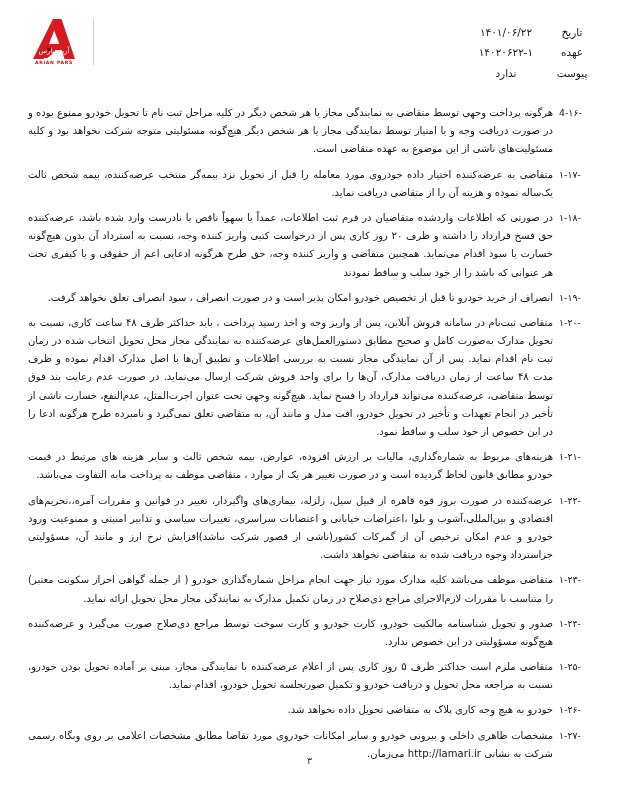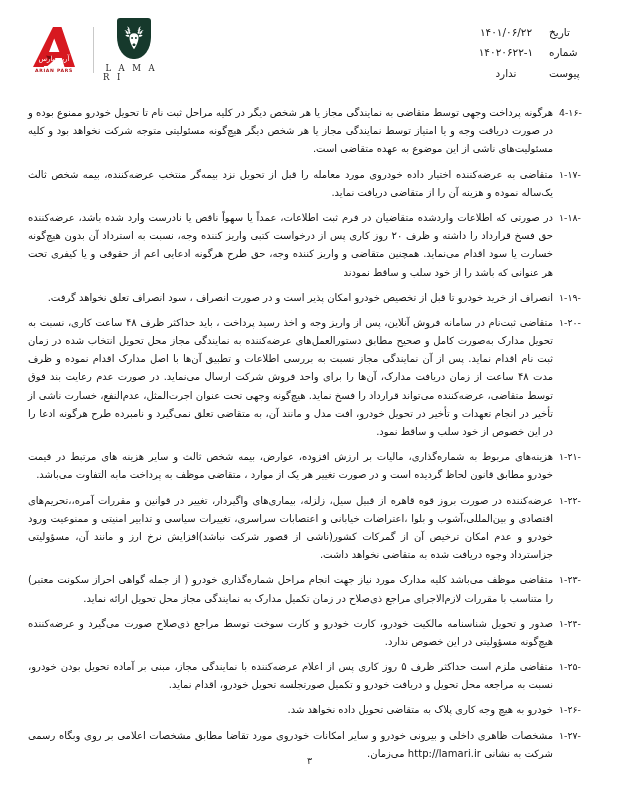--- a/index.html
+++ b/index.html
@@ -129,21 +129,21 @@
   .meta-row {
     display: flex;
     flex-direction: row;
     justify-content: flex-start;
     align-items: baseline;
     white-space: nowrap;
   }
 
   .meta-label {
     width: 46px;
-    text-align: left;
+    text-align: center;
     letter-spacing: 0.6px;
   }
 
   .meta-value {
     width: 86px;
     text-align: center;
     letter-spacing: 0.3px;
   }
 
   
@@ -208,44 +208,20 @@
 </style>
 </head>
 <body>
 
 <div class="page">
 
   <div class="header">
 
     <div class="logos">
 
-      <div class="logo-lamari">
-        <div class="shield">
-          <svg width="26" height="30" viewBox="0 0 26 30" aria-hidden="true">
-            <g fill="#ffffff">
-
-              <path d="M6.2 2.2 L7.4 5.2 L6.0 4.9 L7.9 7.6 L6.6 7.4 L8.6 9.9 L9.6 9.0 L8.3 6.6 L9.5 7.0 L7.9 4.3 L9.0 4.6 Z"></path>
-              <path d="M19.8 2.2 L18.6 5.2 L20.0 4.9 L18.1 7.6 L19.4 7.4 L17.4 9.9 L16.4 9.0 L17.7 6.6 L16.5 7.0 L18.1 4.3 L17.0 4.6 Z"></path>
-              <path d="M3.3 6.0 L5.6 8.2 L4.4 8.4 L6.8 10.3 L8.0 9.3 L5.9 7.6 L6.9 7.3 Z"></path>
-              <path d="M22.7 6.0 L20.4 8.2 L21.6 8.4 L19.2 10.3 L18.0 9.3 L20.1 7.6 L19.1 7.3 Z"></path>
-
-              <path d="M13 9.3 C10.2 9.3 8.5 11.0 8.5 13.6 C8.5 16.2 9.4 18.6 10.3 20.6 C11.0 22.2 11.7 23.6 13 25.2 C14.3 23.6 15.0 22.2 15.7 20.6 C16.6 18.6 17.5 16.2 17.5 13.6 C17.5 11.0 15.8 9.3 13 9.3 Z"></path>
-
-              <path d="M8.2 11.3 C6.6 10.6 5.2 10.7 4.3 11.4 C5.4 12.5 6.9 13.0 8.1 12.8 Z"></path>
-              <path d="M17.8 11.3 C19.4 10.6 20.8 10.7 21.7 11.4 C20.6 12.5 19.1 13.0 17.9 12.8 Z"></path>
-            </g>
-            <g fill="#16392c">
-              <circle cx="11.1" cy="14.0" r="0.95"></circle>
-              <circle cx="14.9" cy="14.0" r="0.95"></circle>
-              <path d="M13 19.4 c-0.9 0-1.5 0.6-1.5 1.3 0 0.7 0.6 1.3 1.5 1.3 s1.5-0.6 1.5-1.3 c0-0.7-0.6-1.3-1.5-1.3z"></path>
-            </g>
-          </svg>
-        </div>
-        <div class="lamari-word">L A M A R I</div>
-      </div>
 
       <div class="logo-divider"></div>
 
       <div class="logo-arian">
         <div class="arian-a">
           <svg width="46" height="42" viewBox="0 0 46 42" aria-hidden="true">
             <path d="M22.0 1 L30.5 1 L44 41 L33.5 41 L30.8 32 L15.6 32 L12.8 41 L2 41 Z
                      M23.2 12.5 L18.0 26.0 L28.4 26.0 Z" fill="#d71920"></path>
             <path d="M10.5 27.5 L20.0 27.5 L24.5 33.0 L16.5 40.0 L6.5 40.0 Z" fill="#d71920"></path>
             <path d="M15.0 29.5 L21.5 30.5 L18.0 34.0 Z" fill="#7d0d12"></path>
@@ -258,21 +234,21 @@
     </div>
 
     <div class="meta">
 
       <div class="meta-row">
         <div class="meta-label">تاریخ</div>
         <div class="meta-value">۱۴۰۱/۰۶/۲۲</div>
       </div>
 
       <div class="meta-row">
-        <div class="meta-label">شماره</div>
+        <div class="meta-label">عهده</div>
         <div class="meta-value">۱۴۰۲۰۶۲۲-۱</div>
       </div>
 
       <div class="meta-row">
         <div class="meta-label">پیوست</div>
         <div class="meta-value">ندارد</div>
       </div>
 
     </div>
 

